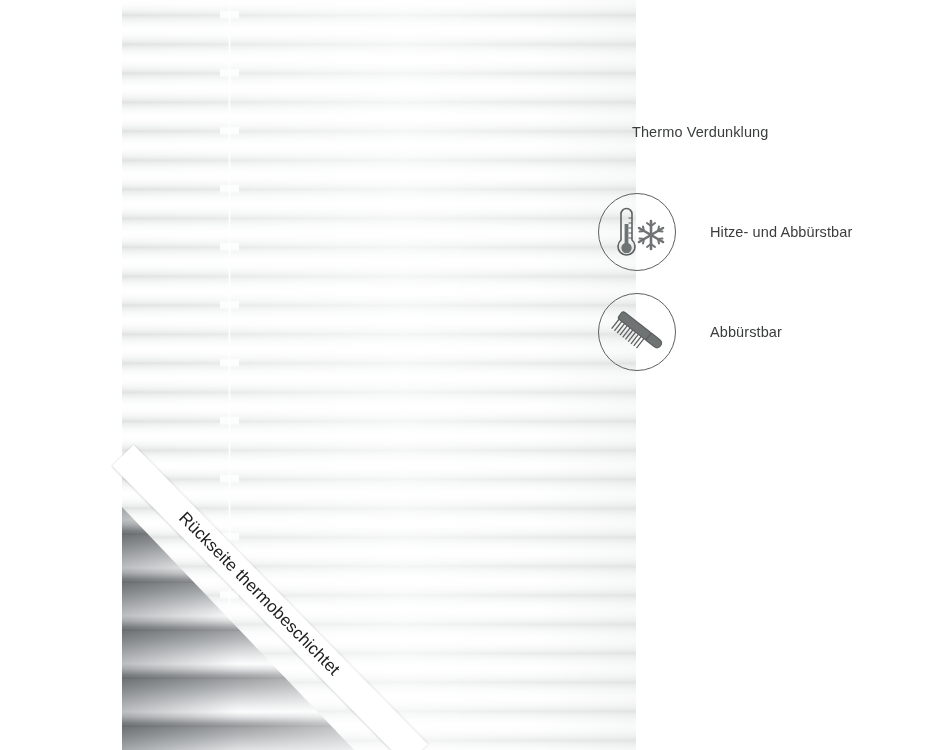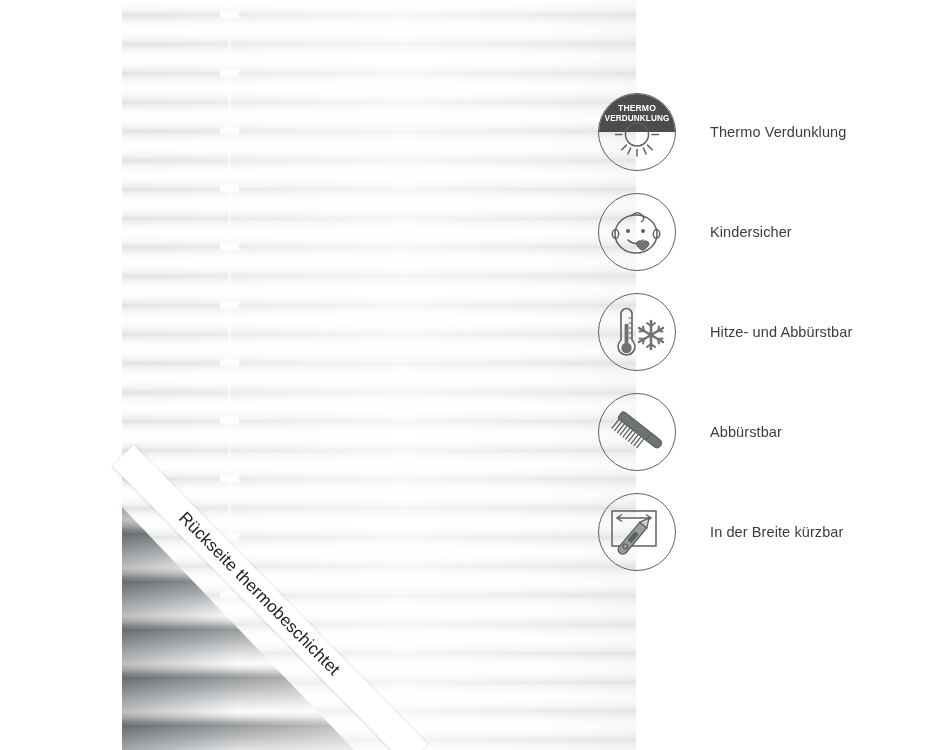--- a/index.html
+++ b/index.html
@@ -189,57 +189,24 @@
     <div class="pleat-section-shade"></div>
   </div>
 
   <div class="ribbon">
     <span class="ribbon-text">Rückseite thermobeschichtet</span>
   </div>
 
   <div class="features">
 
     <div class="feature-row">
-      <div class="icon-circle">
-        <div class="ic-thermo-top">
-          <span>THERMO</span>
-          <span class="w2">VERDUNKLUNG</span>
-        </div>
-        <svg class="icon-svg" viewBox="0 0 76 76">
-          <circle cx="38" cy="40.5" r="11.5" fill="none" stroke="#5d6061" stroke-width="1.5"></circle>
-          <g stroke="#5d6061" stroke-width="1.5" stroke-linecap="round">
-            <line x1="38" y1="55.5" x2="38" y2="62"></line>
-            <line x1="27.4" y1="51.1" x2="22.8" y2="55.7"></line>
-            <line x1="48.6" y1="51.1" x2="53.2" y2="55.7"></line>
-            <line x1="23" y1="40.5" x2="16.5" y2="40.5"></line>
-            <line x1="53" y1="40.5" x2="59.5" y2="40.5"></line>
-            <line x1="31.6" y1="54" x2="28.9" y2="60"></line>
-            <line x1="44.4" y1="54" x2="47.1" y2="60"></line>
-          </g>
-        </svg>
-      </div>
       <div class="feature-label">Thermo Verdunklung</div>
     </div>
 
 
-    <div class="feature-row">
-      <div class="icon-circle">
-        <svg class="icon-svg" viewBox="0 0 76 76">
-          <ellipse cx="37" cy="40" rx="21" ry="19" fill="none" stroke="#5d6061" stroke-width="1.5"></ellipse>
-          <path d="M32 22 q6 -6 11 -1 q4 4 -1 7" fill="none" stroke="#5d6061" stroke-width="1.5"></path>
-          <ellipse cx="16.5" cy="40" rx="3.2" ry="4.4" fill="none" stroke="#5d6061" stroke-width="1.5"></ellipse>
-          <ellipse cx="57.5" cy="40" rx="3.2" ry="4.4" fill="none" stroke="#5d6061" stroke-width="1.5"></ellipse>
-          <circle cx="29" cy="37" r="2" fill="#5d6061"></circle>
-          <circle cx="44" cy="37" r="2" fill="#5d6061"></circle>
-          <path d="M29 46 q7.5 7 15 0" fill="none" stroke="#5d6061" stroke-width="1.6" stroke-linecap="round"></path>
-          <path d="M50 49 q-3.5 -4 -6.5 -0.6 q-3 -3.4 -6.2 0.6 q0 4.4 6.2 7.4 q6.5 -3 6.5 -7.4 z" fill="#6f7374" stroke="#5d6061" stroke-width="1"></path>
-        </svg>
-      </div>
-      <div class="feature-label">Kindersicher</div>
-    </div>
 
     <div class="feature-row">
       <div class="icon-circle">
         <svg class="icon-svg" viewBox="0 0 76 76">
           <path d="M22 20 a5.5 5.5 0 0 1 11 0 v26 a8.5 8.5 0 1 1 -11 0 z" fill="none" stroke="#5d6061" stroke-width="1.6"></path>
           <circle cx="27.5" cy="54" r="5.2" fill="#6f7374"></circle>
           <rect x="25.6" y="30" width="3.8" height="22" fill="#6f7374"></rect>
           <g stroke="#5d6061" stroke-width="1.2">
             <line x1="29.5" y1="24" x2="33" y2="24"></line>
             <line x1="29.5" y1="29" x2="33" y2="29"></line>
@@ -288,34 +255,15 @@
               <line x1="40.5" y1="39" x2="40.5" y2="51"></line>
               <line x1="44" y1="39" x2="44" y2="51"></line>
               <line x1="47.5" y1="39" x2="47.5" y2="51"></line>
             </g>
           </g>
         </svg>
       </div>
       <div class="feature-label">Abbürstbar</div>
     </div>
 
-    <div class="feature-row">
-      <div class="icon-circle">
-        <svg class="icon-svg" viewBox="0 0 76 76">
-          <rect x="13" y="17" width="44" height="35" fill="none" stroke="#5d6061" stroke-width="1.5"></rect>
-          <g stroke="#5d6061" stroke-width="1.5">
-            <line x1="18" y1="24" x2="52" y2="24"></line>
-            <polyline points="23,20.5 18,24 23,27.5" fill="none"></polyline>
-            <polyline points="47,20.5 52,24 47,27.5" fill="none"></polyline>
-          </g>
-          <g transform="rotate(40 38 44)">
-            <path d="M30 30 h9 v32 a4.5 4.5 0 0 1 -9 0 z" fill="#9a9d9e" stroke="#5d6061" stroke-width="1.4"></path>
-            <path d="M30 30 l4.5 -9 l4.5 9 z" fill="#cfd2d2" stroke="#5d6061" stroke-width="1.3"></path>
-            <rect x="32" y="40" width="5" height="12" rx="1.5" fill="#5d6061"></rect>
-            <circle cx="34.5" cy="58" r="2.4" fill="none" stroke="#5d6061" stroke-width="1.3"></circle>
-          </g>
-        </svg>
-      </div>
-      <div class="feature-label">In der Breite kürzbar</div>
-    </div>
 
   </div>
 </div>
 
 </body></html>

